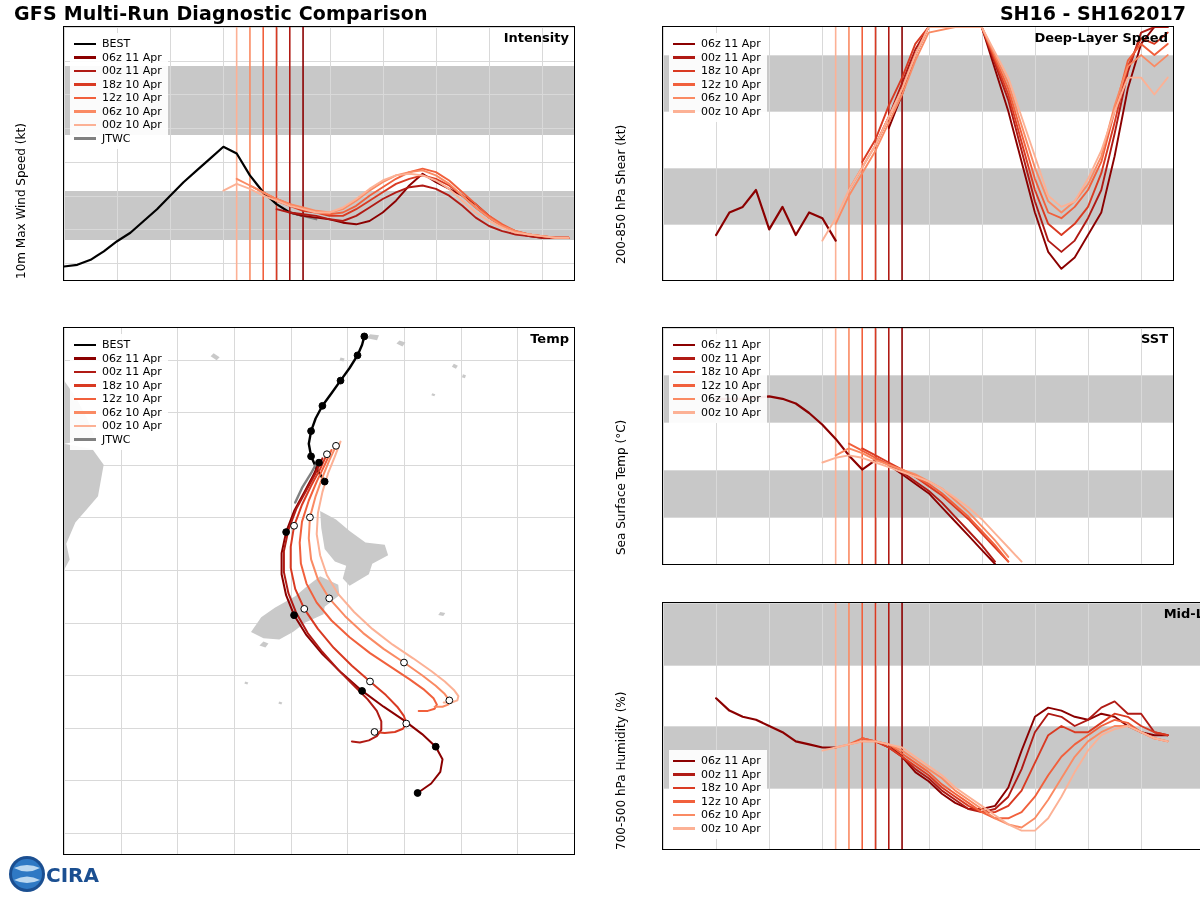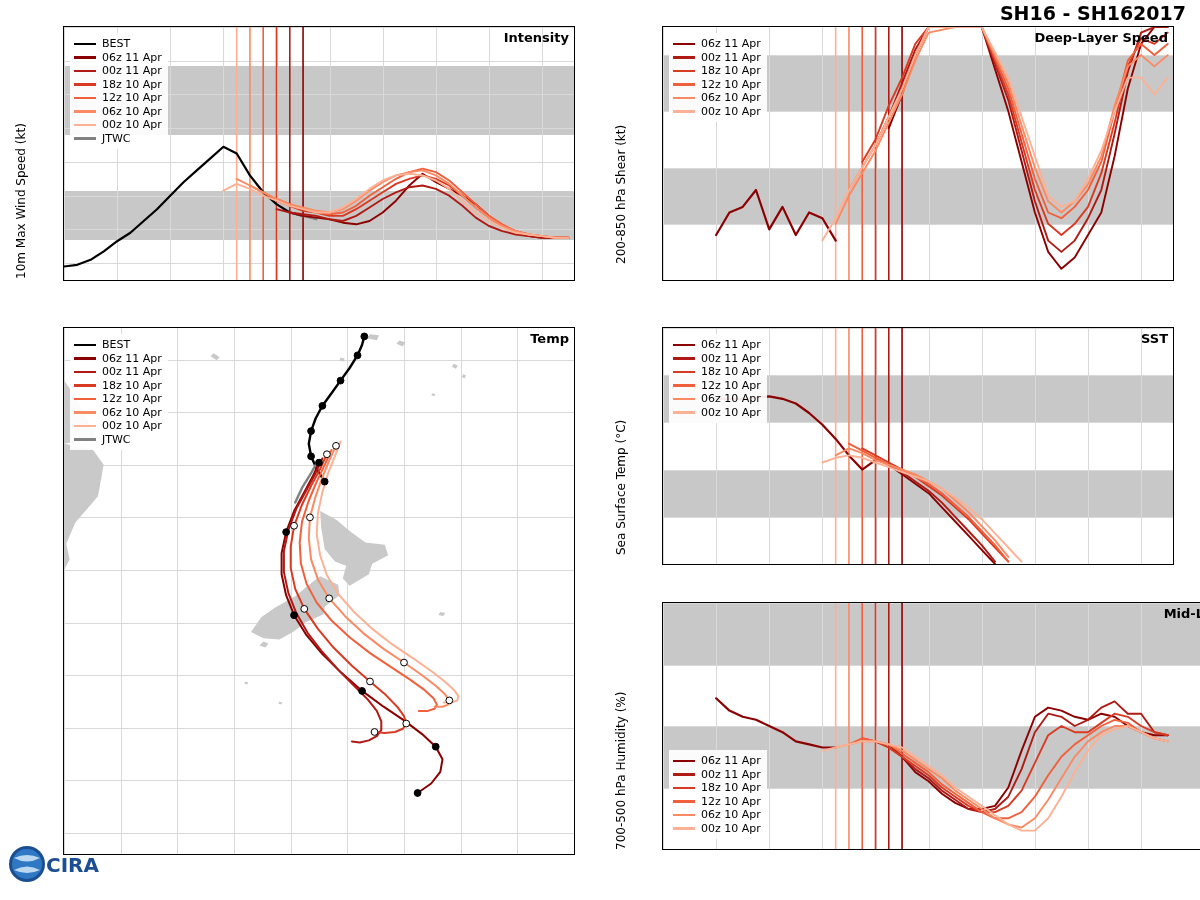--- a/index.html
+++ b/index.html
@@ -47,30 +47,31 @@
   .legend{
     position:absolute;background:rgba(255,255,255,0.92);
     padding:4px 6px 4px 4px;z-index:12;
     font-size:11px;line-height:13.5px;
   }
   .legend .row{display:flex;align-items:center;height:13.5px;}
   .legend .swatch{width:22px;height:2.5px;margin-right:6px;flex:none;}
   .legend .lbl{white-space:nowrap;}
 
   
-  .logo{position:absolute;left:8px;bottom:14px;width:96px;height:44px;}
+  .logo{position:absolute;left:8px;bottom:4px;width:96px;height:44px;}
 
   svg{display:block;}
   .vline{stroke-width:1.6;}
 </style>
 </head>
 <body>
 
 <div class="root">
 
+  <div class="main-title">GFS Multi-Run Diagnostic Comparison</div>
   <div class="storm-title">SH16 - SH162017</div>
 
   <div class="panel" style="left:0;top:24px;width:595px;height:300px;">
     <div class="ylabel" style="left:14px;top:255px;font-size:12px;">10m Max Wind Speed (kt)</div>
     <div class="plot" id="plot-intensity" style="left:63px;top:2px;width:512px;height:255px;">
       <div class="panel-label">Intensity</div>
     <div class="band" style="top: 163.607px; height: 48.9133px;"></div>
         <div class="band" style="top: 38.7933px; height: 69.1533px;"></div>
         <div class="gridline-v" style="left: 0px;"></div>
         <div class="tickmark-x" style="left: 0px;"></div>

